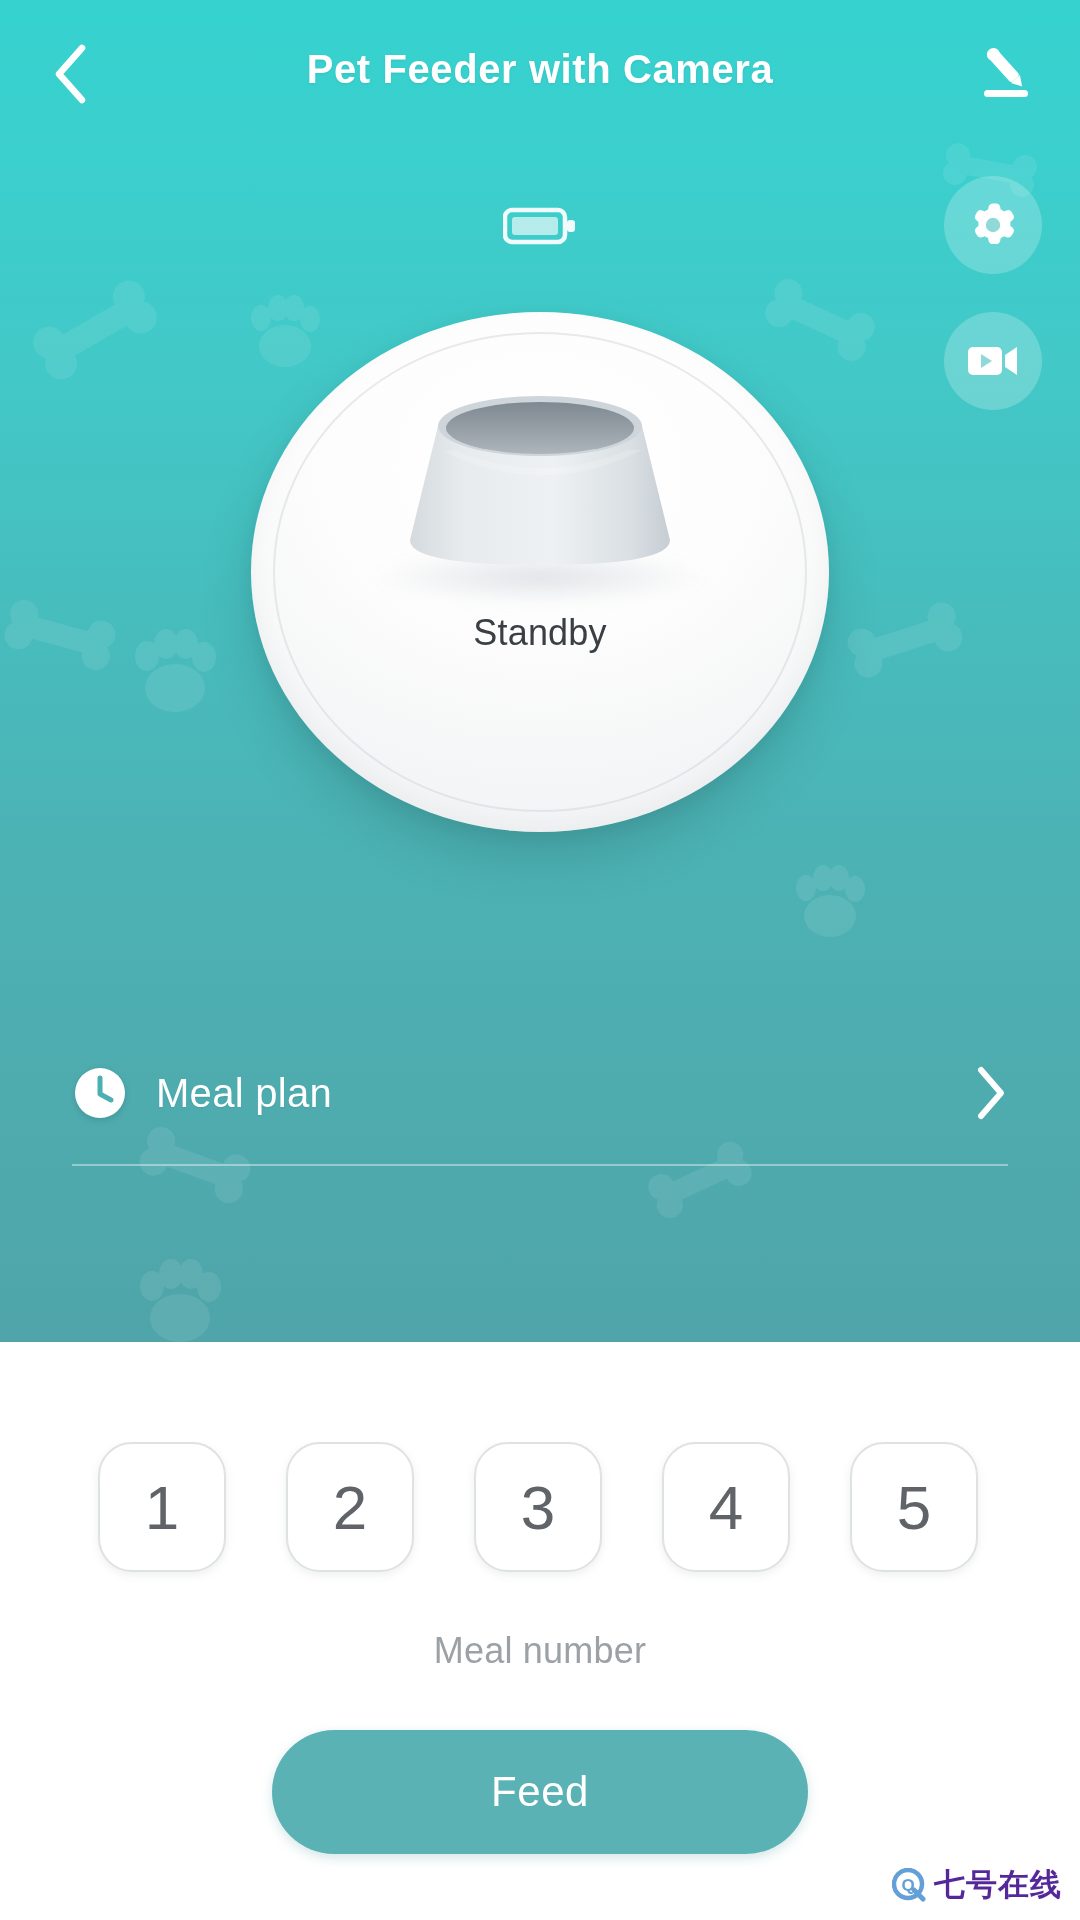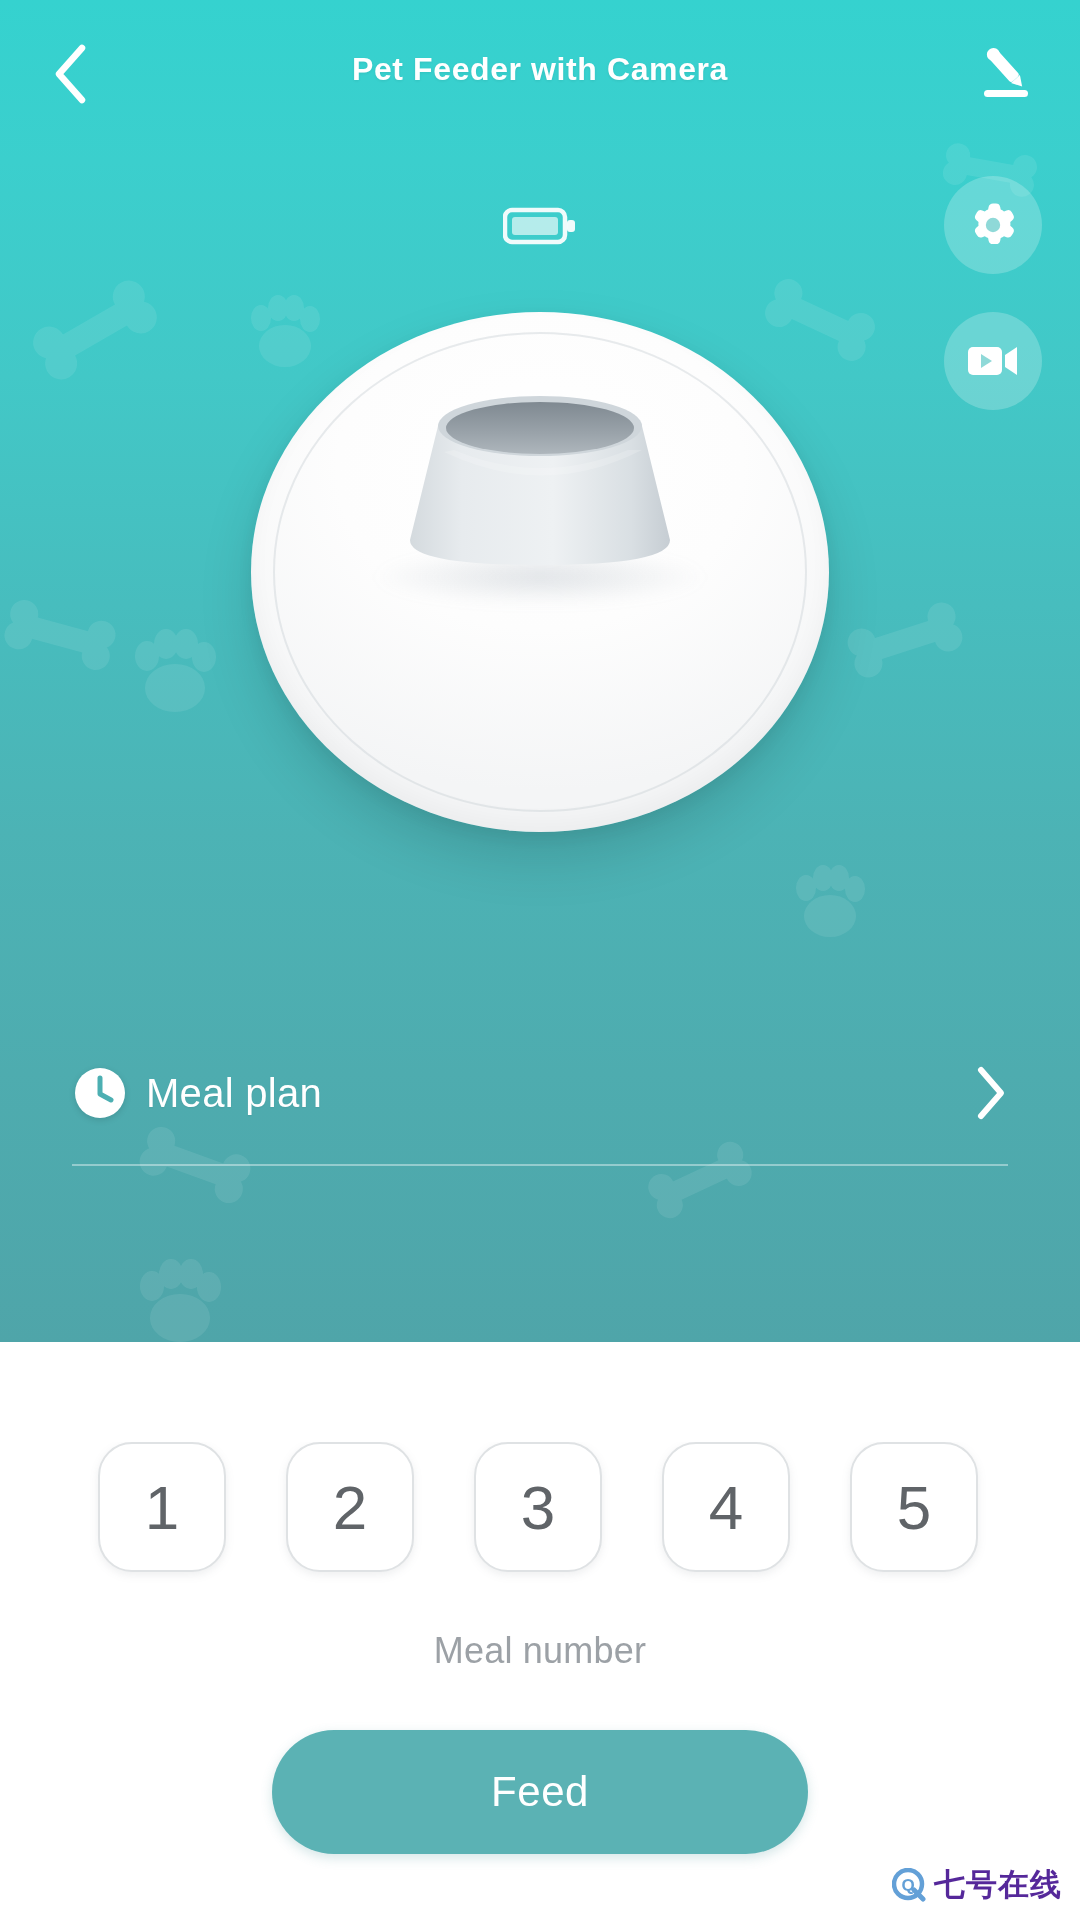--- a/index.html
+++ b/index.html
@@ -45,21 +45,21 @@
   .back-btn {
     position:absolute; left:30px; top:34px;
     width:80px; height:80px;
     display:flex; align-items:center; justify-content:center;
     cursor:pointer;
   }
   .header-title {
     width:100%;
     text-align:center;
     color:#ffffff;
-    font-size:32px;
+    font-size:40px;
     font-weight:bold;
     letter-spacing:.6px;
     text-shadow:0 1px 3px rgba(0,0,0,.07);
   }
   .edit-btn {
     position:absolute; right:32px; top:32px;
     width:84px; height:84px;
     display:flex; align-items:center; justify-content:center;
     cursor:pointer;
   }
@@ -142,21 +142,21 @@
     padding:0 72px;
     cursor:pointer;
   }
   .menu-icon {
     width:56px; height:56px;
     display:flex; align-items:center; justify-content:center;
     flex:0 0 auto;
     filter:drop-shadow(0 2px 3px rgba(0,0,0,.12));
   }
   .menu-label {
-    margin-left:18px;
+    margin-left:28px;
     color:#ffffff;
     font-size:40px;
     letter-spacing:.3px;
     text-shadow:0 1px 2px rgba(0,0,0,.06);
   }
   .menu-chevron {
     margin-left:auto;
     display:flex; align-items:center;
   }
   .menu-divider {
@@ -387,20 +387,21 @@
             <stop offset="0%" stop-color="#7f8991"></stop>
             <stop offset="60%" stop-color="#9aa3aa"></stop>
             <stop offset="100%" stop-color="#aeb6bc"></stop>
           </linearGradient>
         </defs>
         <path d="M44 36 Q44 20 146 20 Q248 20 248 36 L276 150 Q276 175 146 175 Q16 175 16 150 Z" fill="url(#bowlSide)"></path>
         <ellipse cx="146" cy="36" rx="102" ry="30" fill="#cfd6db"></ellipse>
         <ellipse cx="146" cy="38" rx="94" ry="26" fill="url(#bowlInner)"></ellipse>
         <path d="M60 60 Q146 96 234 60 L248 60 Q150 110 50 62 Z" fill="#ffffff" opacity=".18"></path>
       </svg>
+      <div class="standby-label">Standby</div>
     </div>
 
     <div class="menu">
 
       <div class="menu-row">
         <span class="menu-icon">
           <svg width="54" height="54" viewBox="0 0 54 54">
             <circle cx="27" cy="27" r="25" fill="#ffffff"></circle>
             <path d="M27 12 L27 28 L38 34" fill="none" stroke="#4CAFB2" stroke-width="5" stroke-linecap="round" stroke-linejoin="round"></path>
           </svg>

